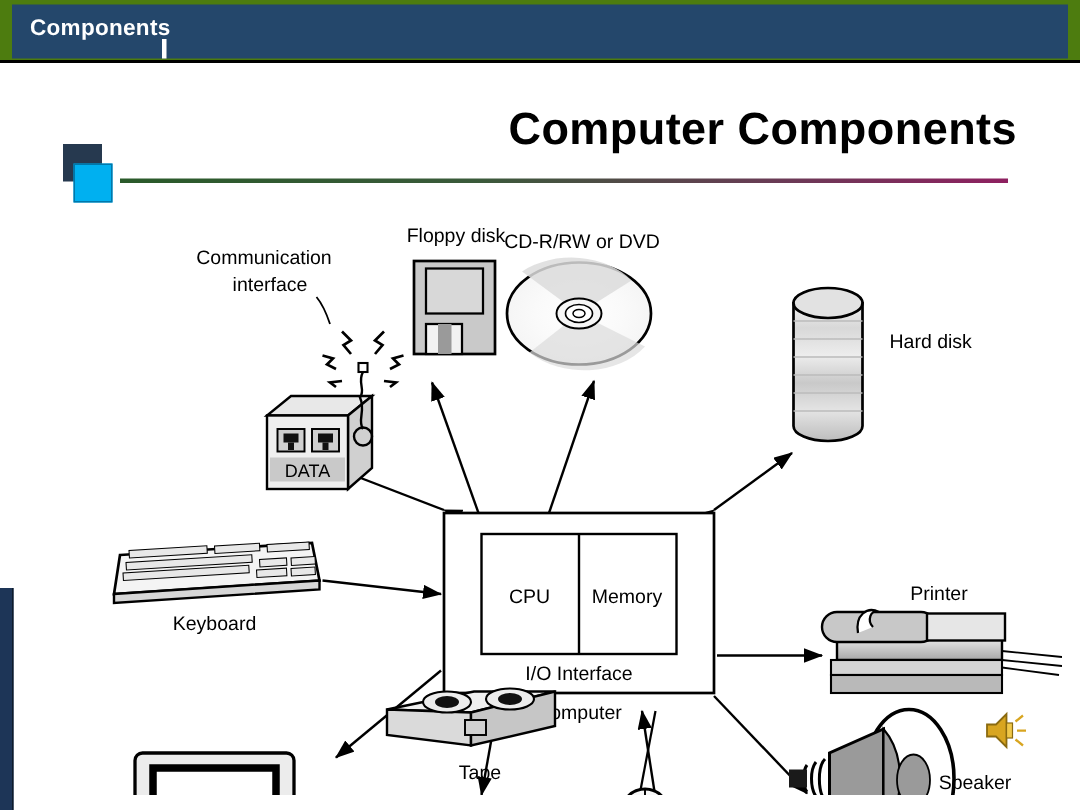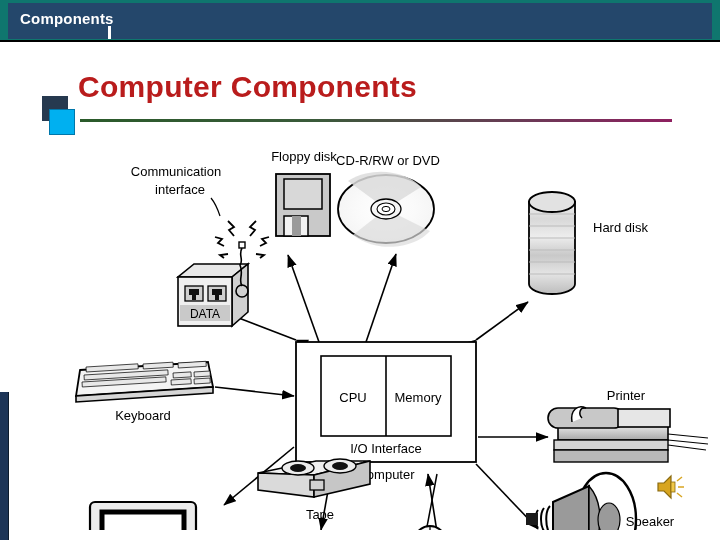--- a/index.html
+++ b/index.html
@@ -12,21 +12,21 @@
   }
   #slide {
     position: relative;
     width: 720px; height: 540px;
     background: #ffffff;
   }
   
   #header-bar {
     position: absolute; left: 0; top: 0;
     width: 720px; height: 42px;
-    background: #0f766e;
+    background: #4d7c0f;
     border-bottom: 2px solid #000000;
   }
   #header-bar-inner {
     position: absolute; left: 8px; top: 3px;
     width: 704px; height: 36px;
     background: #24476b;
   }
   #header-title {
     position: absolute; left: 20px; top: 10px;
     color: #ffffff;
@@ -44,25 +44,26 @@
   #left-accent-bar {
     position: absolute; left: 0; top: 392px;
     width: 9px; height: 148px;
     background: #1d3557;
     border-right: 1px solid #0d1b2c;
   }
   
   #slide-title {
     position: absolute; left: 78px; top: 70px;
     width: 600px;
-    color: #b91c1c;
+    color: #000000;
     font-size: 30px;
     font-weight: bold;
     letter-spacing: 0.3px;
     white-space: nowrap;
+    text-align: right;
   }
   #deco-square-dark {
     position: absolute; left: 42px; top: 96px;
     width: 26px; height: 25px;
     background: #26394f;
   }
   #deco-square-cyan {
     position: absolute; left: 49px; top: 109px;
     width: 26px; height: 26px;
     background: #00b0f0;

